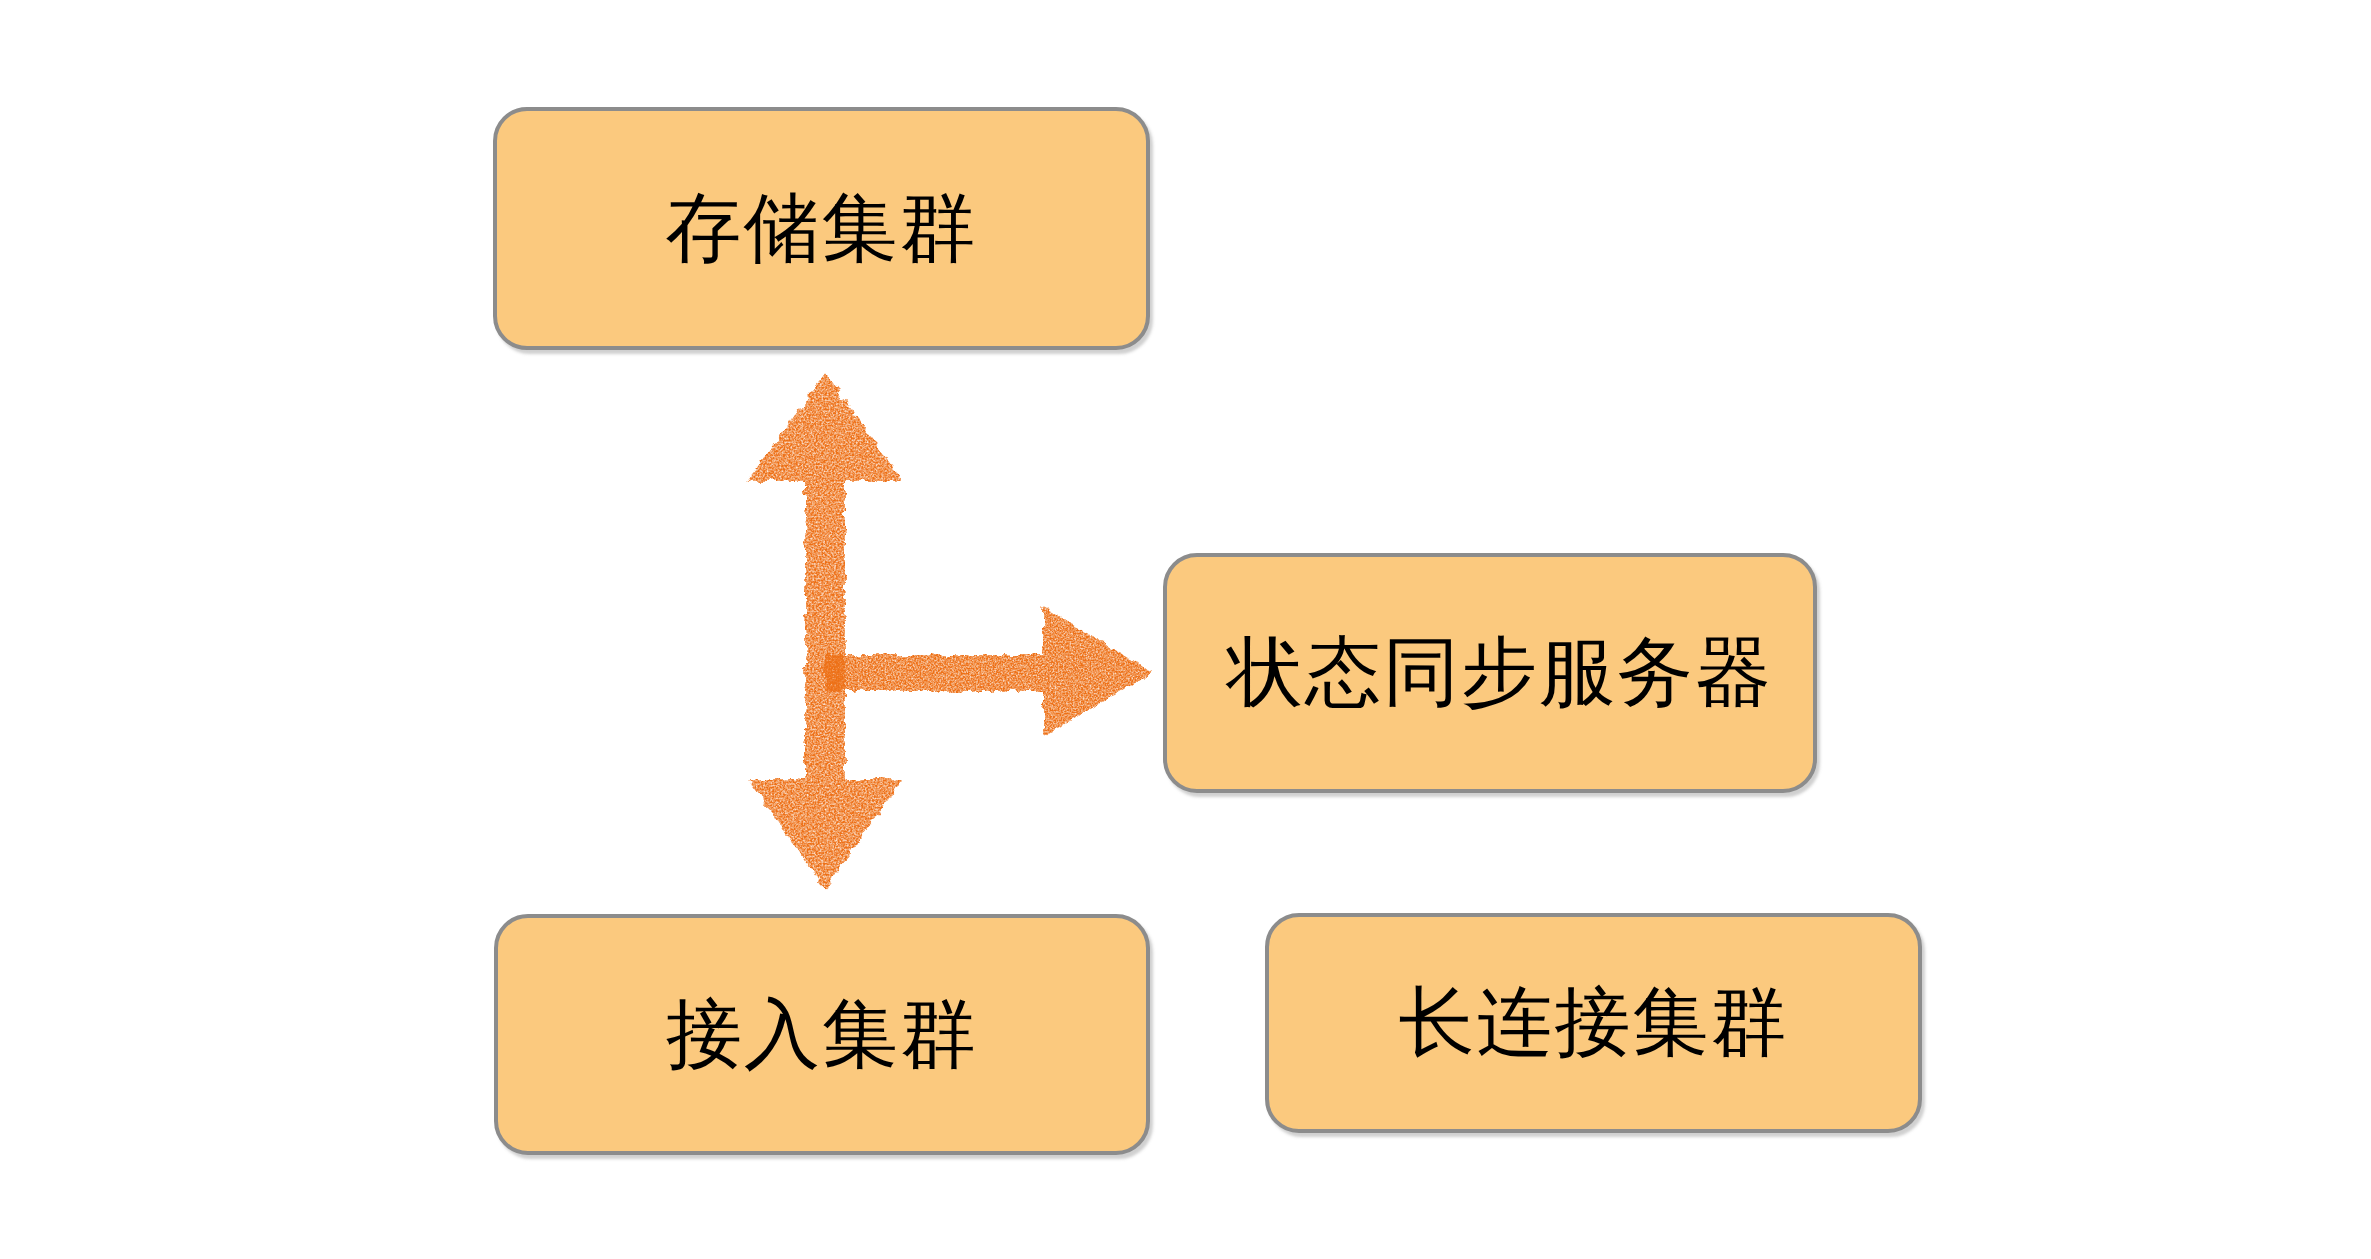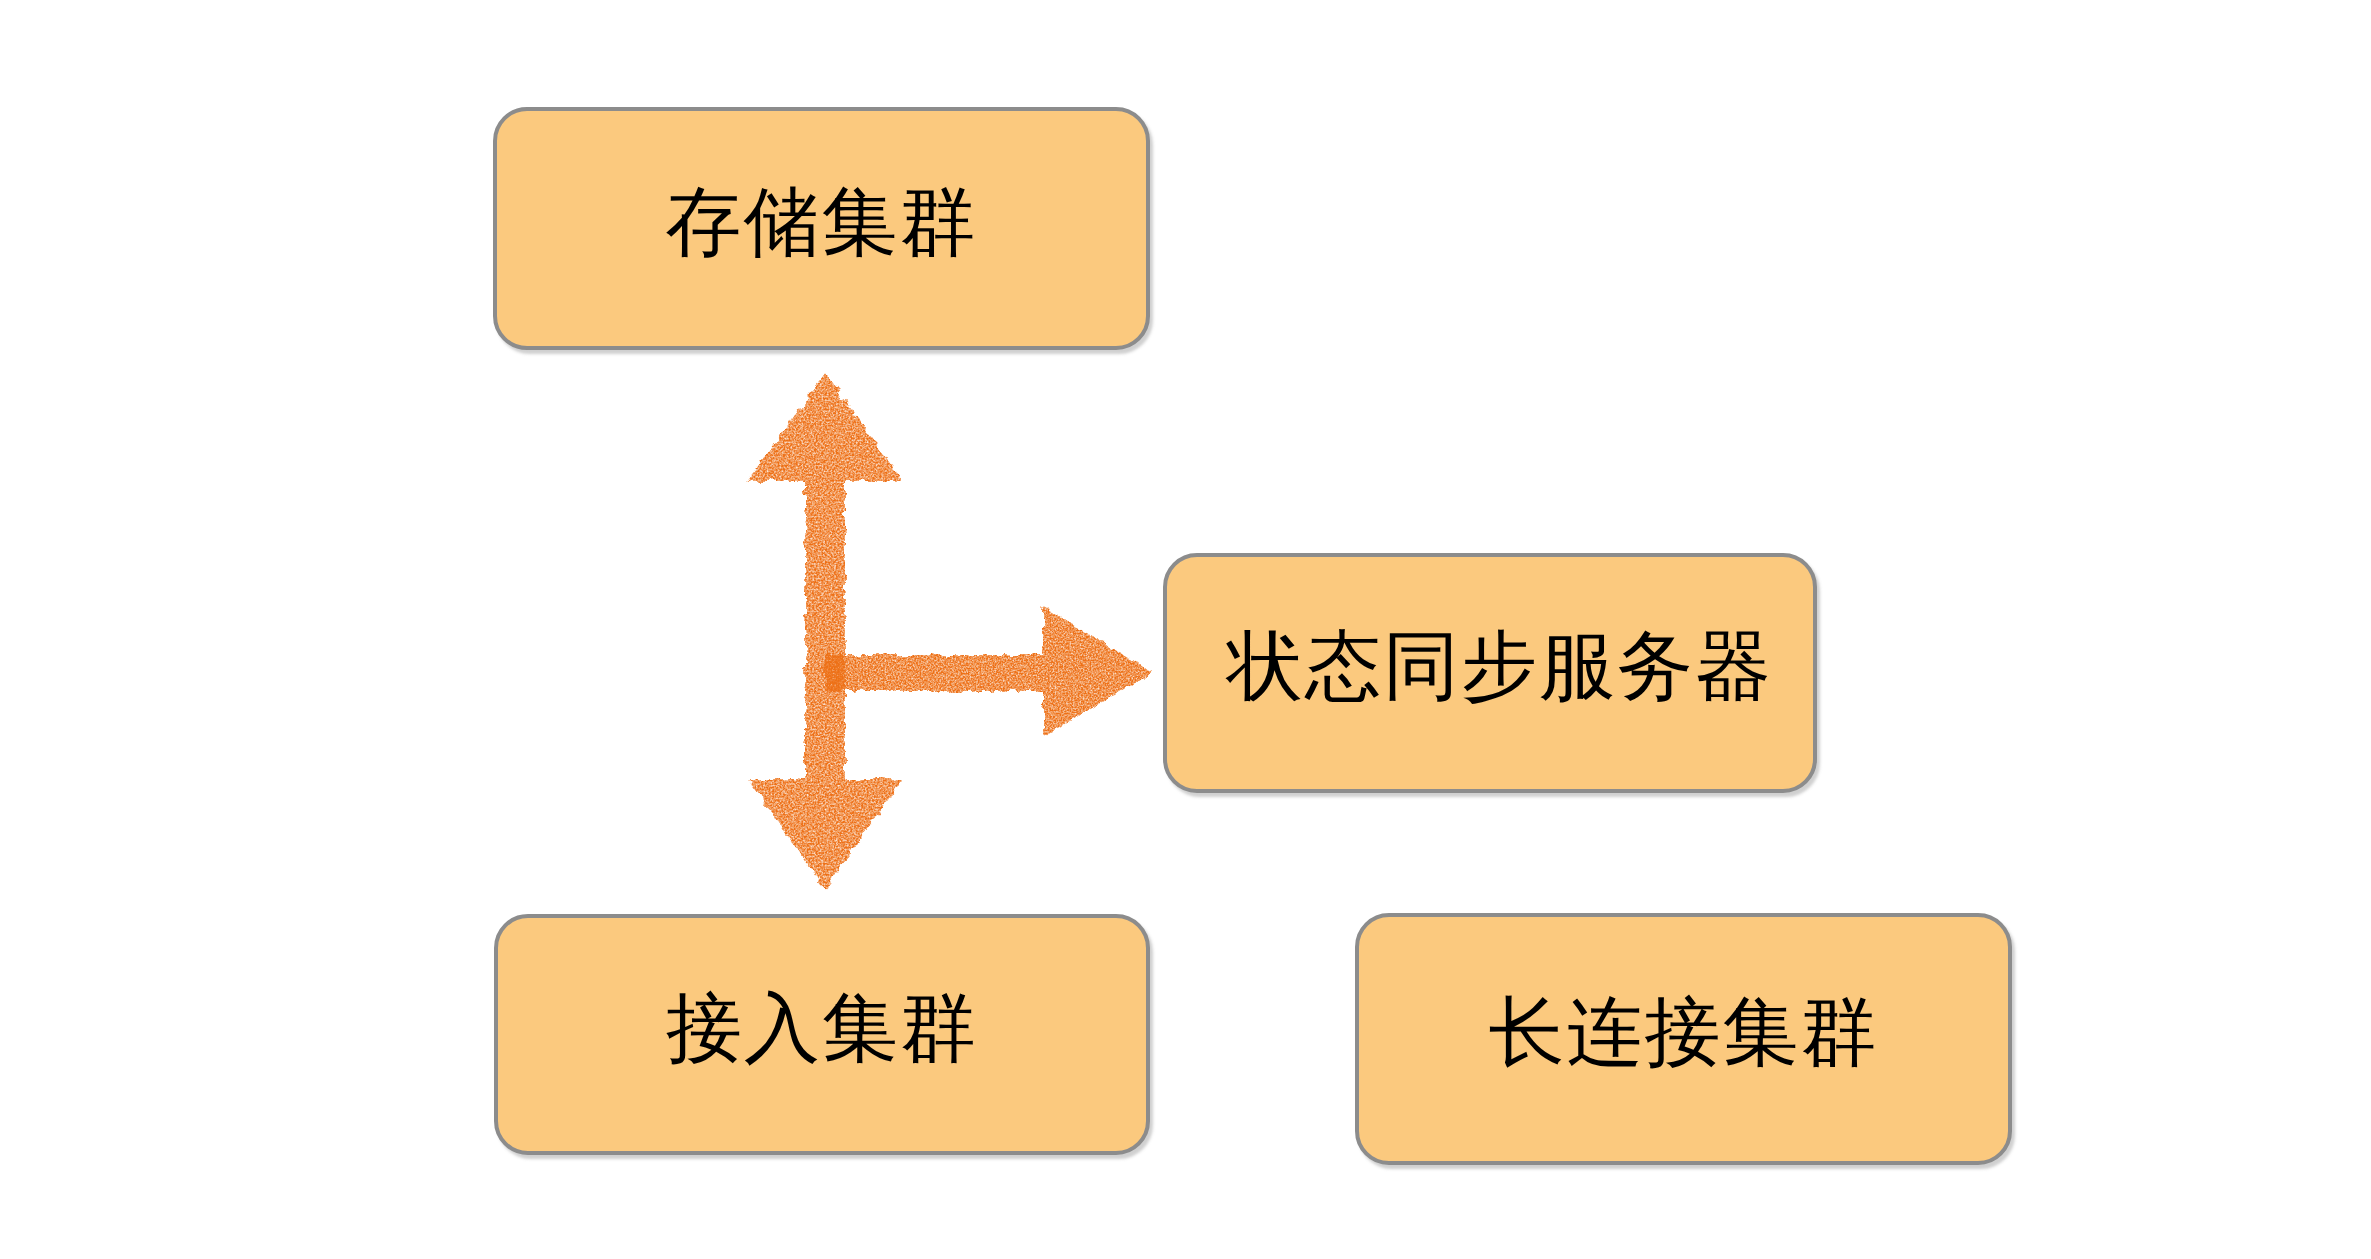--- a/index.html
+++ b/index.html
@@ -29,26 +29,26 @@
     justify-content: center;
     box-shadow: 3px 4px 3px rgba(120,120,120,0.35);
   }
   .node-label {
     color: #000000;
     font-size: 76px;
     line-height: 1.1;
     letter-spacing: 2px;
     white-space: nowrap;
     font-weight: 400;
-    font-family: Liberation Mono, monospace;
+    font-family: Liberation Serif, serif;
   }
   #box-storage-cluster { left: 493px;  top: 107px;  width: 657px; height: 243px; }
   #box-state-sync-server { left: 1163px; top: 553px;  width: 654px; height: 240px; padding-left: 20px; }
   #box-access-cluster  { left: 494px;  top: 914px;  width: 656px; height: 241px; }
-  #box-longconn-cluster { left: 1355px; top: 913px;  width: 657px; height: 252px; }
+  #box-longconn-cluster { left: 1265px; top: 913px;  width: 657px; height: 220px; }
 
   #connector-svg {
     position: absolute;
     left: 0;
     top: 0;
     width: 2371px;
     height: 1259px;
     pointer-events: none;
   }
 </style>

